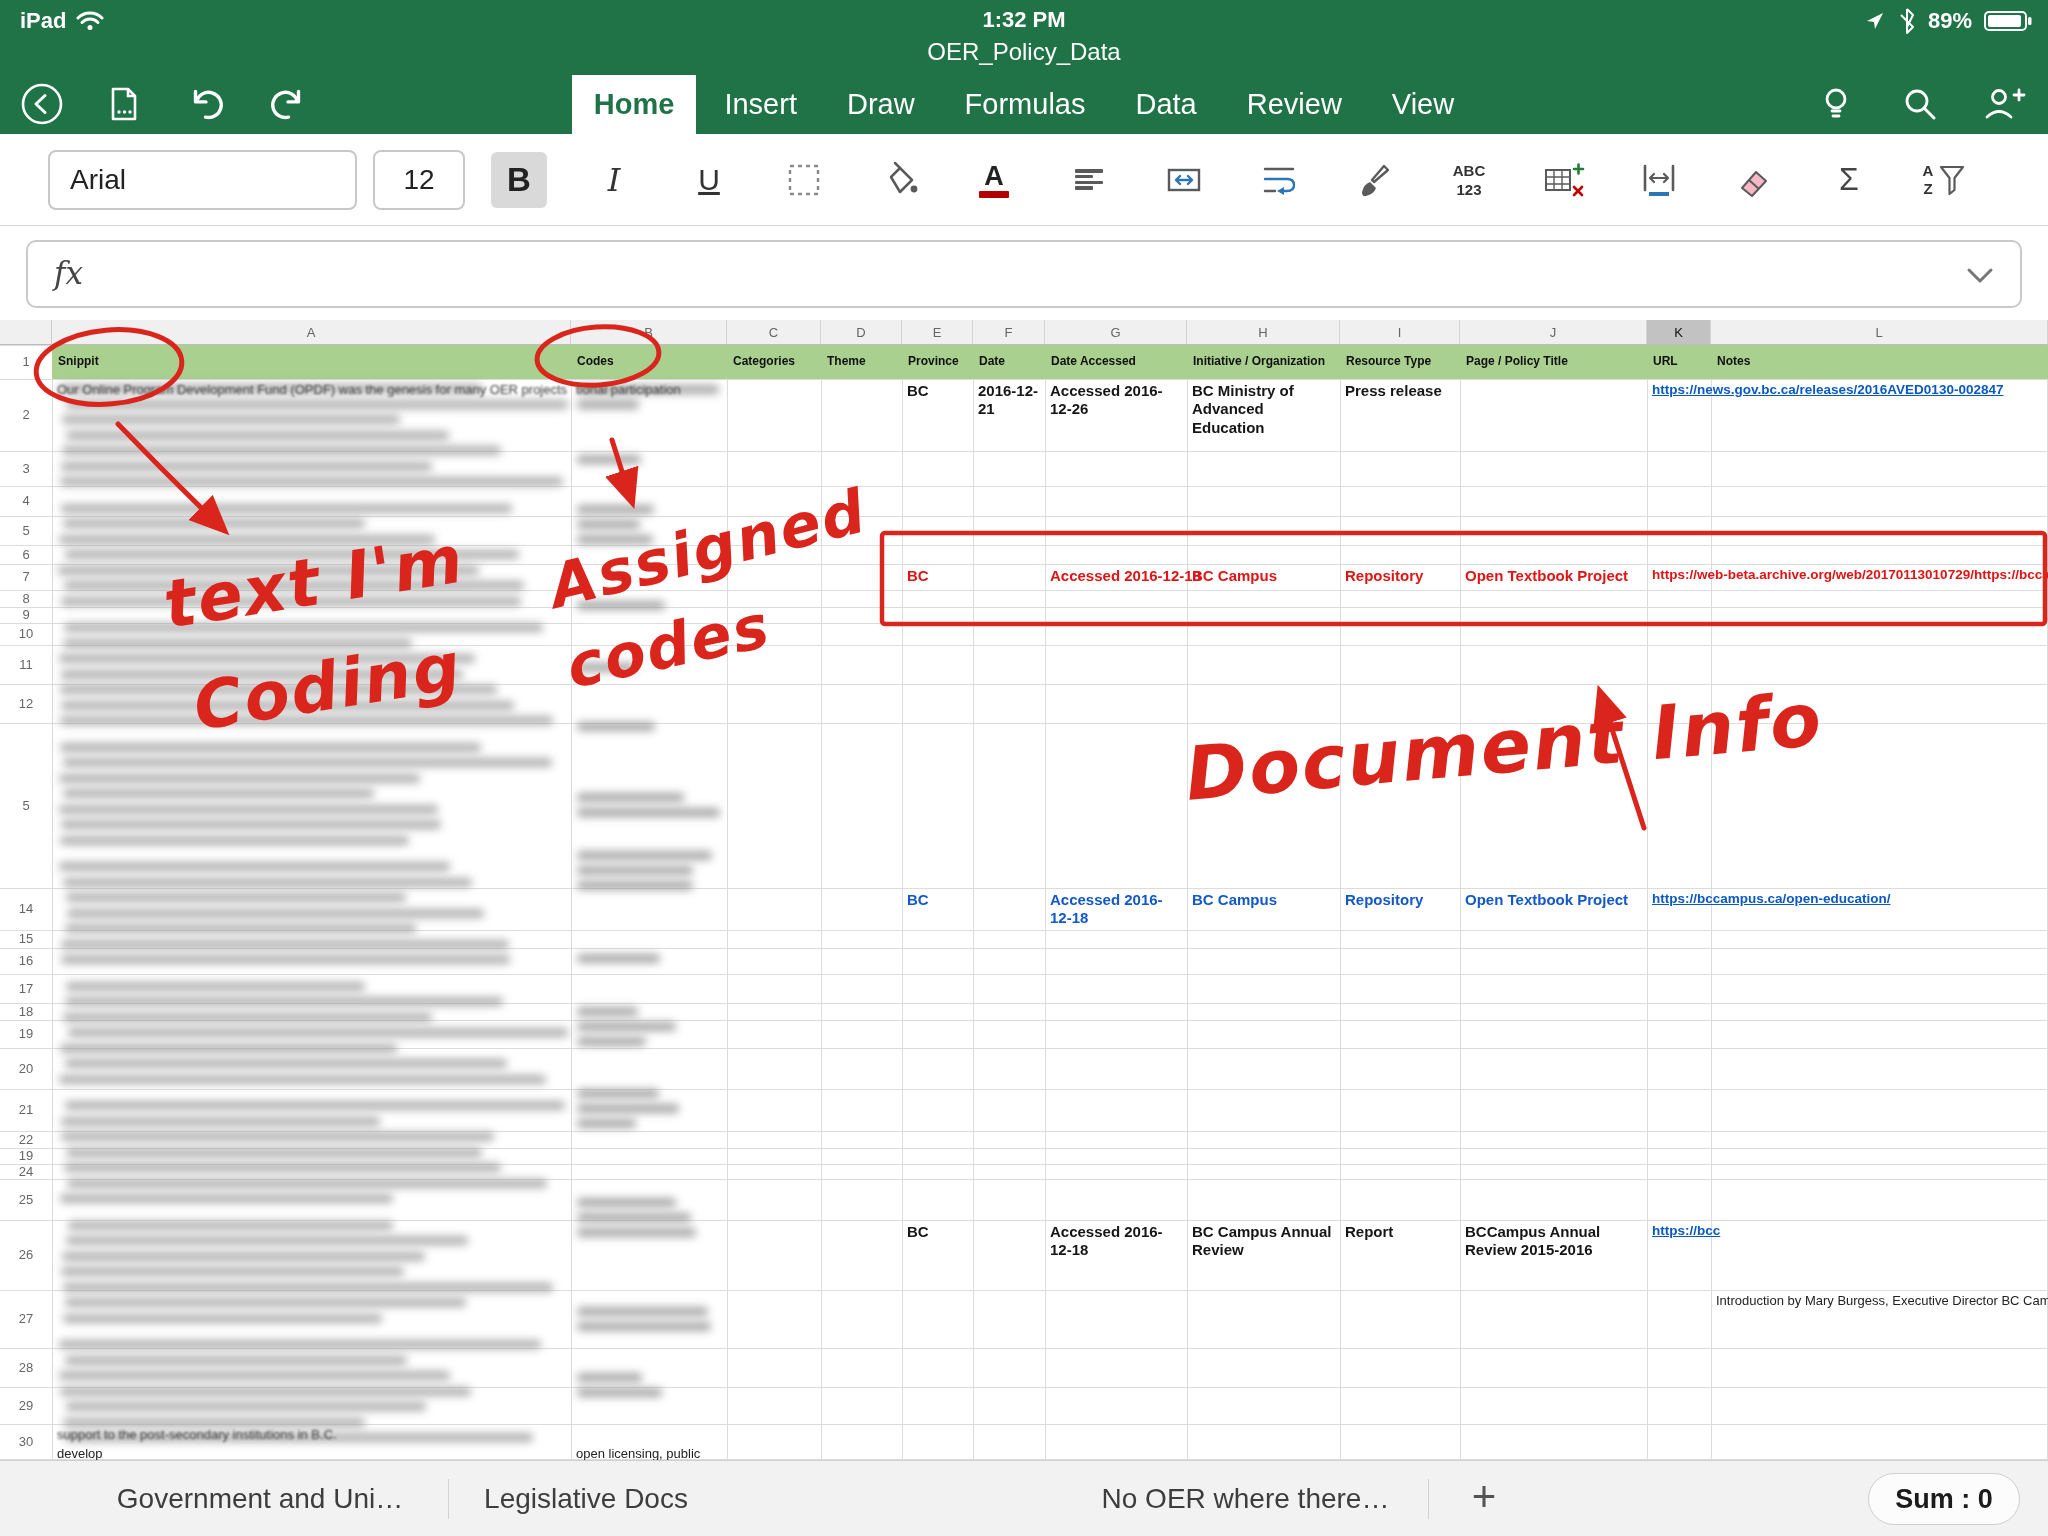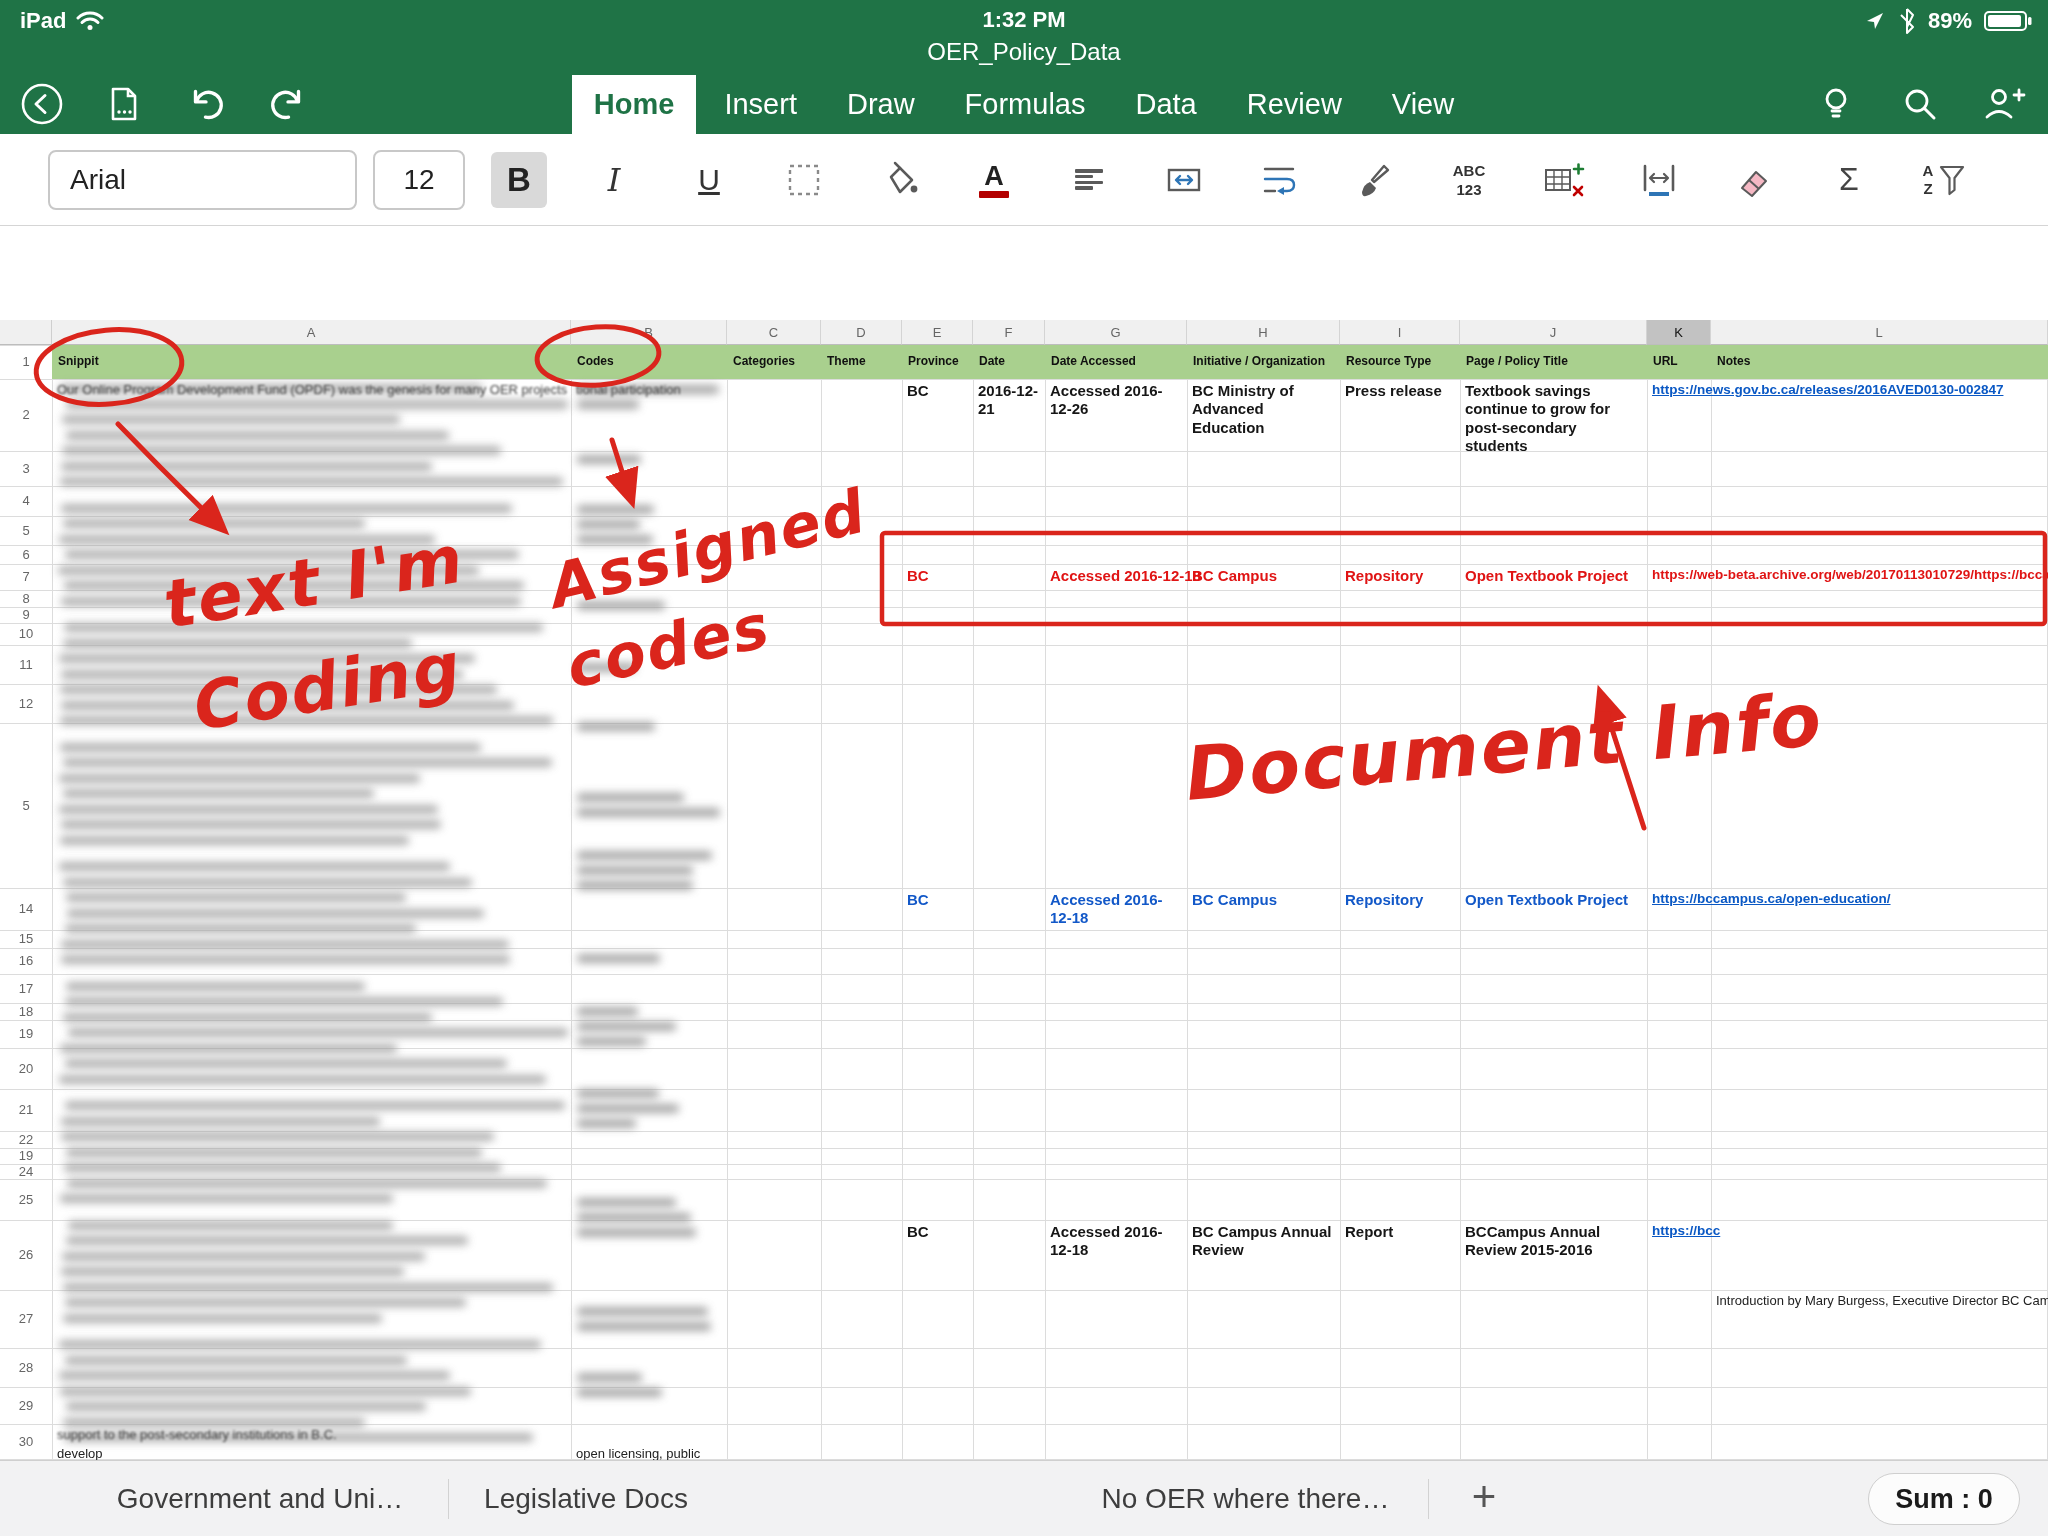--- a/index.html
+++ b/index.html
@@ -270,20 +270,30 @@
           <div style="font-size:15px;font-weight:bold;color:#333;">A</div>
           <div style="font-size:15px;font-weight:bold;color:#333;margin-top:3px;">Z</div>
         </div>
         <svg width="26" height="32" viewBox="0 0 26 32">
             <path d="M2 3 h22 l-8.5 11 v12 l-5 4 v-16 z" fill="none" stroke="#5a5a5a" stroke-width="2.2" stroke-linejoin="round"></path>
           </svg>
       </div>
     </div>
   </div>
 
+  <div class="fxwrap">
+    <div class="fxbox">
+      <span class="fxlabel">fx</span>
+      <span class="fxchev">
+        <svg width="32" height="20" viewBox="0 0 32 20">
+            <path d="M5 4 L16 15 L27 4" stroke="#777" stroke-width="3" fill="none" stroke-linecap="round" stroke-linejoin="round"></path>
+          </svg>
+      </span>
+    </div>
+  </div>
 
   <div id="grid">
       <div class="vline" style="left: 52px; top: 0px; height: 1140px;"></div>
       <div class="vline" style="left: 571px; top: 0px; height: 1140px;"></div>
       <div class="vline" style="left: 727px; top: 0px; height: 1140px;"></div>
       <div class="vline" style="left: 821px; top: 0px; height: 1140px;"></div>
       <div class="vline" style="left: 902px; top: 0px; height: 1140px;"></div>
       <div class="vline" style="left: 973px; top: 0px; height: 1140px;"></div>
       <div class="vline" style="left: 1045px; top: 0px; height: 1140px;"></div>
       <div class="vline" style="left: 1187px; top: 0px; height: 1140px;"></div>
@@ -470,21 +480,20 @@
       <div class="blurline b" style="left: 577px; top: 1002.38px; width: 134.485px;"></div>
       <div class="blurline b" style="left: 577px; top: 1052.7px; width: 65.067px;"></div>
       <div class="blurline b" style="left: 577px; top: 1067.7px; width: 85.3104px;"></div>
       <div class="cell blur" style="left: 57px; top: 62px; max-width: 511px;">Our Online Program Development Fund (OPDF) was the genesis for many OER projects, and</div>
       <div class="cell blur" style="left: 576px; top: 62px; max-width: 148px;">tional participation</div>
       <div class="cell bold" style="left: 907px; top: 62px; width: 61px;">BC</div>
       <div class="cell bold" style="left: 978px; top: 62px; width: 62px;">2016-12-21</div>
       <div class="cell bold" style="left: 1050px; top: 62px; width: 132px;">Accessed 2016-12-26</div>
       <div class="cell bold" style="left: 1192px; top: 62px; width: 143px;">BC Ministry of Advanced Education</div>
       <div class="cell bold" style="left: 1345px; top: 62px; width: 110px;">Press release</div>
-      <div class="cell bold" style="left: 1465px; top: 62px; width: 177px;">Textbook savings continue to grow for post-secondary students</div>
       <div class="cell link" style="left: 1652px; top: 62px;">https://news.gov.bc.ca/releases/2016AVED0130-002847</div>
       <div class="cell red" style="left: 907px; top: 247px; width: 61px;">BC</div>
       <div class="cell red" style="left: 1050px; top: 247px; width: 132px;">Accessed 2016-12-18</div>
       <div class="cell red" style="left: 1192px; top: 247px; width: 143px;">BC Campus</div>
       <div class="cell red" style="left: 1345px; top: 247px; width: 110px;">Repository</div>
       <div class="cell red" style="left: 1465px; top: 247px; width: 177px;">Open Textbook Project</div>
       <div class="cell redlink" style="left: 1652px; top: 247px;">https://web-beta.archive.org/web/20170113010729/https://bccampus.c</div>
       <div class="cell blue" style="left: 907px; top: 571px; width: 61px;">BC</div>
       <div class="cell blue" style="left: 1050px; top: 571px; width: 132px;">Accessed 2016-12-18</div>
       <div class="cell blue" style="left: 1192px; top: 571px; width: 143px;">BC Campus</div>

